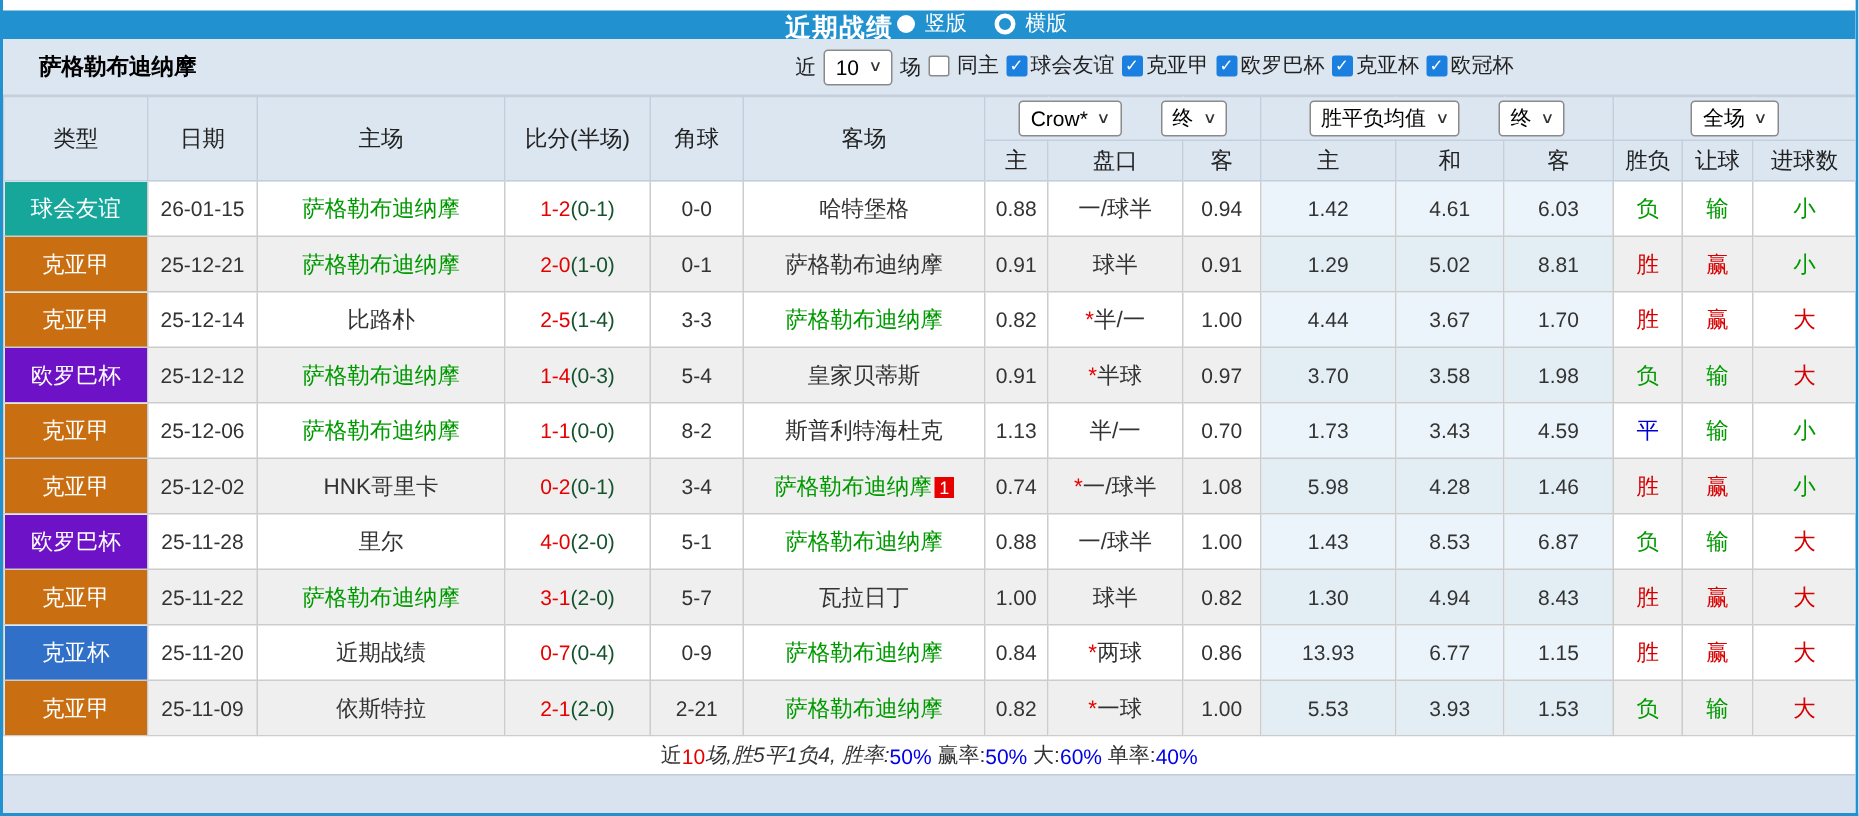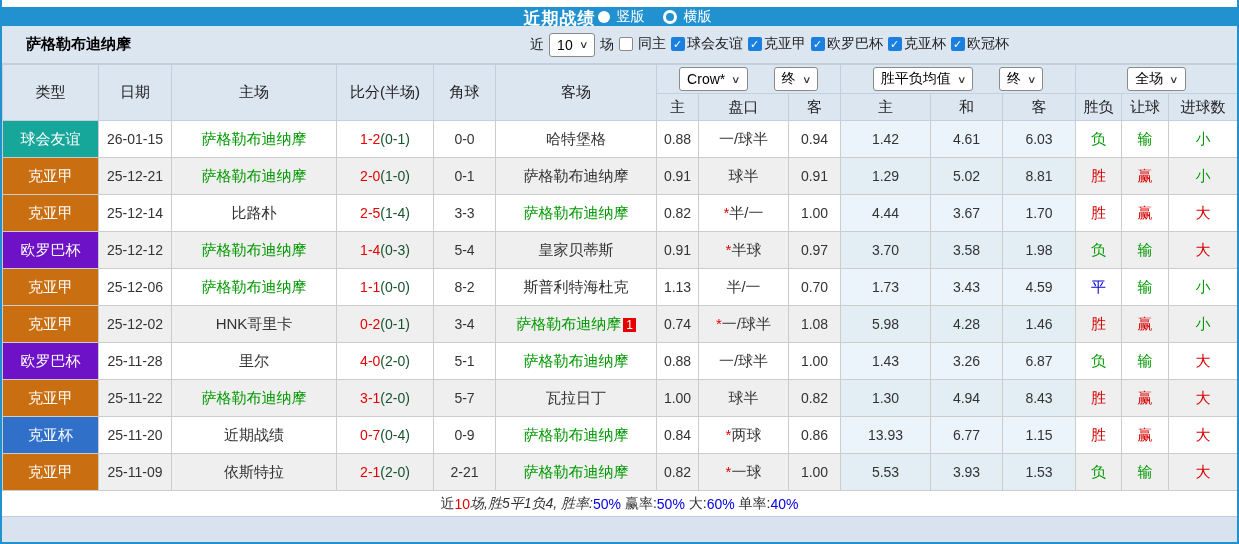--- a/index.html
+++ b/index.html
@@ -276,21 +276,21 @@
       <td class="col-type" style="background: rgb(109, 18, 198);">欧罗巴杯</td>
       <td>25-11-28</td>
       <td class="cjk">里尔</td>
       <td><span class="score">4-0</span><span class="half">(2-0)</span></td>
       <td>5-1</td>
       <td class="cjk"><span class="team-hl">萨格勒布迪纳摩</span></td>
       <td>0.88</td>
       <td class="cjk">一/球半</td>
       <td>1.00</td>
       <td class="col-avg">1.43</td>
-      <td class="col-avg">3.26</td>
+      <td class="col-avg">8.53</td>
       <td class="col-avg">6.87</td>
       <td class="cjk c-green">负</td>
       <td class="cjk c-green">输</td>
       <td class="cjk c-red">大</td>
     </tr>
         <tr>
       <td class="col-type" style="background: rgb(201, 111, 17);">克亚甲</td>
       <td>25-11-22</td>
       <td class="cjk team-hl">萨格勒布迪纳摩</td>
       <td><span class="score">3-1</span><span class="half">(2-0)</span></td>

